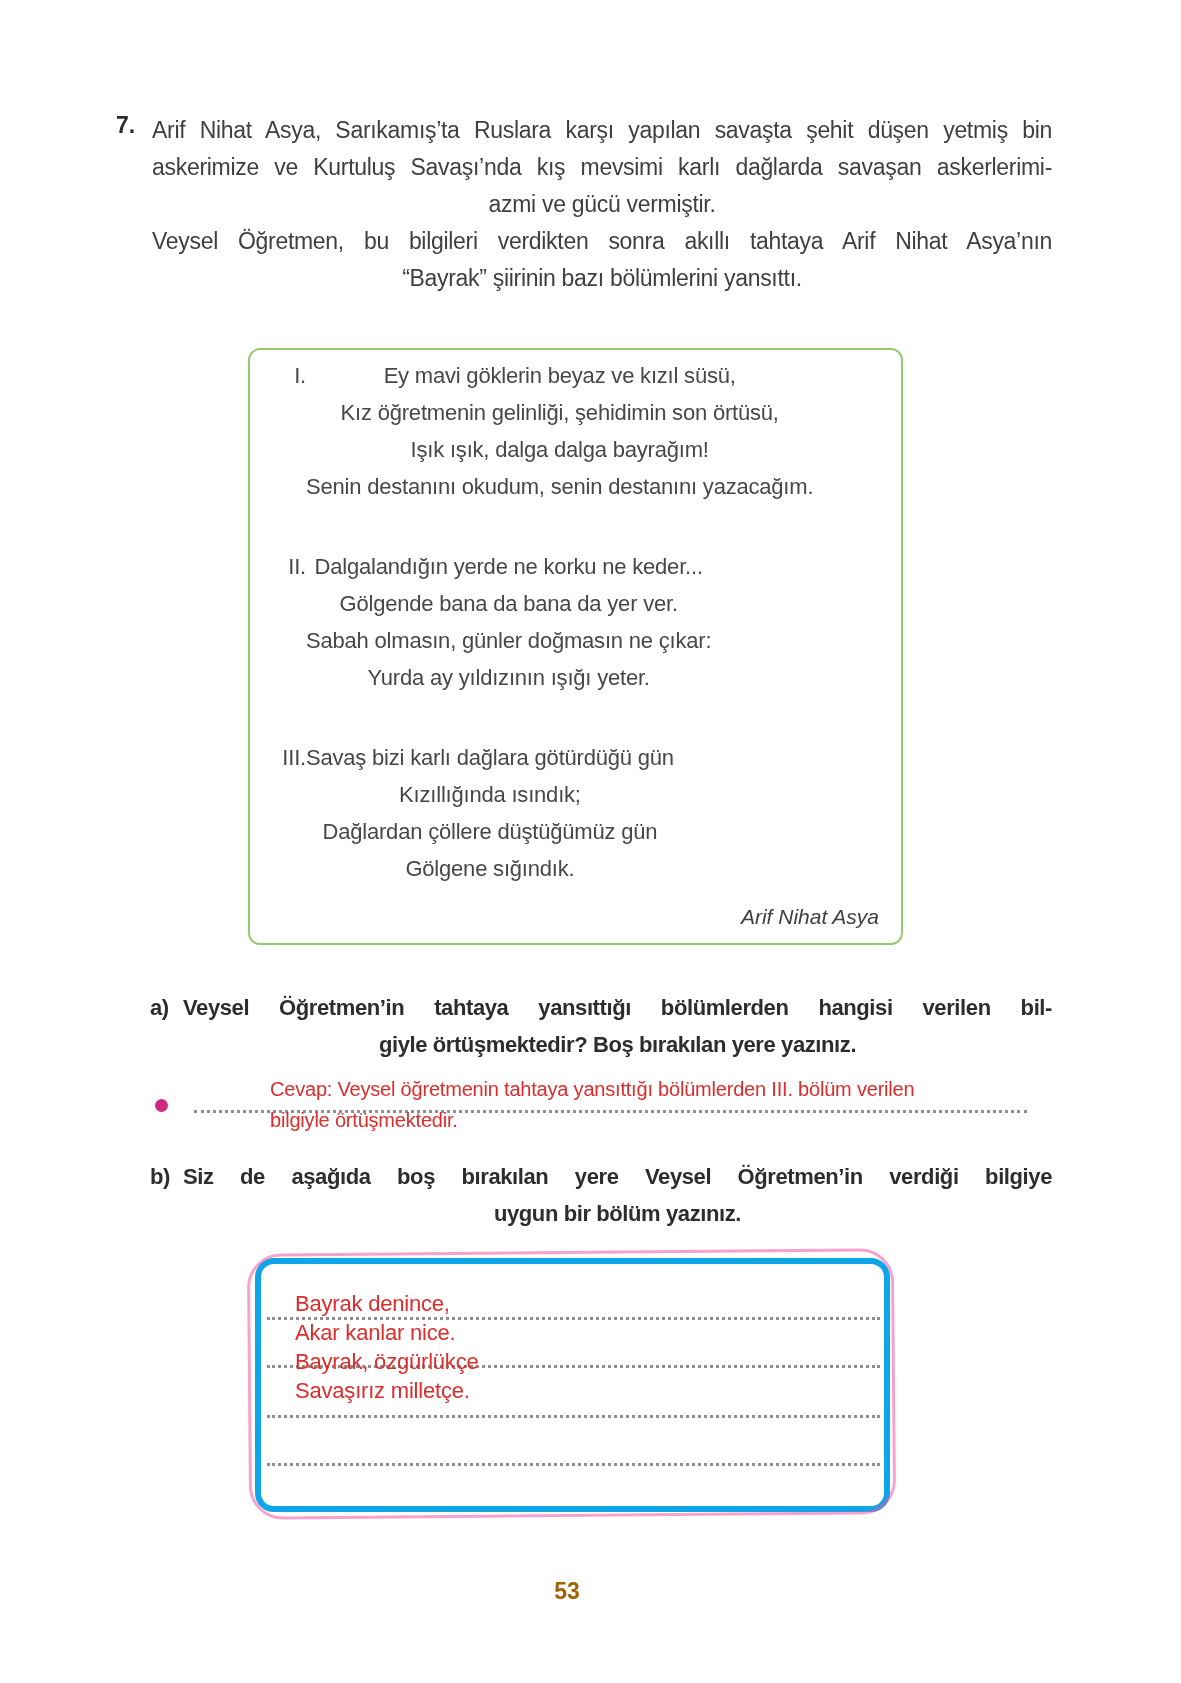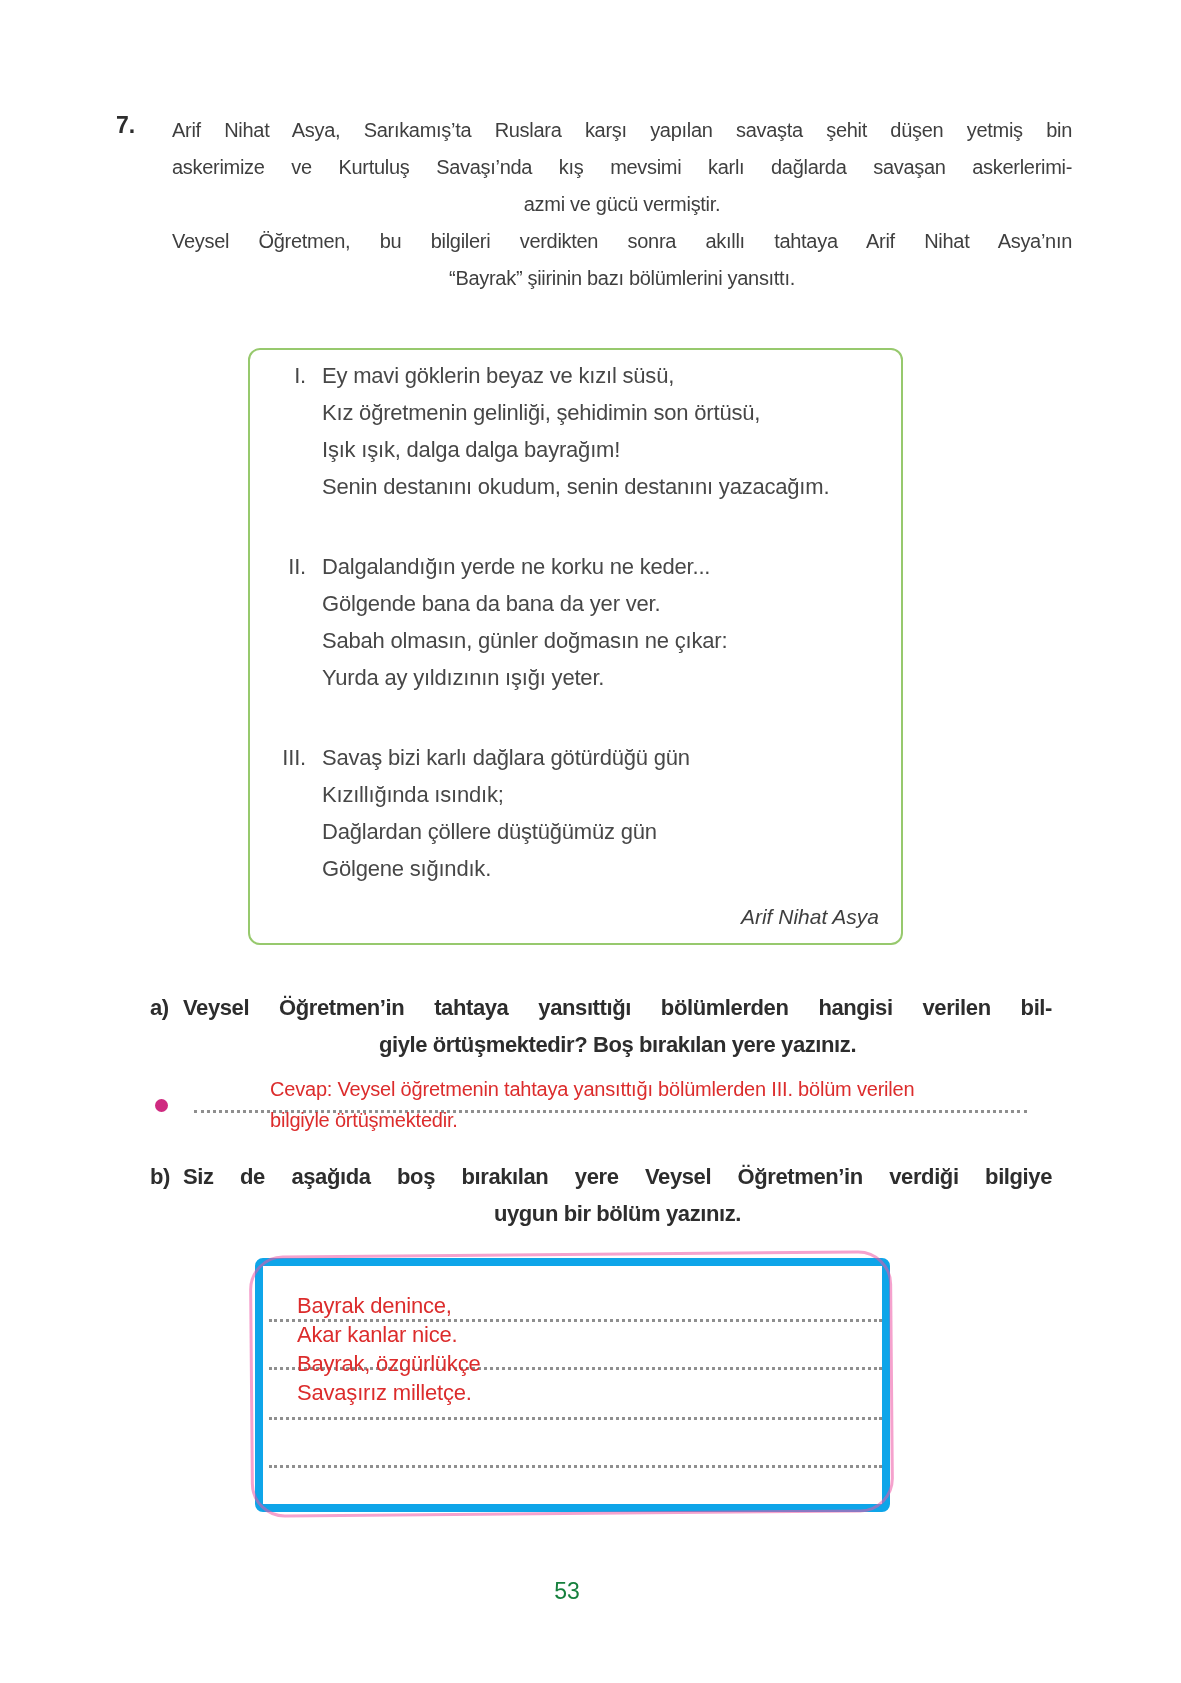--- a/index.html
+++ b/index.html
@@ -3,59 +3,59 @@
 <meta charset="utf-8">
 <style>
   html,body{margin:0;padding:0;background:#ffffff;}
   .page{
     position:relative;width:1181px;height:1683px;background:#ffffff;overflow:hidden;
     font-family:"Liberation Sans","DejaVu Sans",sans-serif;color:#3f3f3f;
   }
   
   .q7{position:absolute;left:116px;top:112px;width:940px;}
   .qnum{position:absolute;left:0;top:0;font-weight:bold;font-size:23px;color:#2d2d2d;}
-  .q7-body{margin-left:56px;width:900px;font-size:20px;line-height:37px;letter-spacing:-0.3px;}
+  .q7-body{margin-left:36px;width:900px;font-size:23px;line-height:37px;letter-spacing:-0.3px;}
   .jline{text-align:justify;text-align-last:justify;}
   .lline{text-align:center;white-space:nowrap;}
   
   .poem-box{
     position:absolute;left:248px;top:348px;width:655px;height:597px;box-sizing:border-box;
     border:2px solid #97c96d;border-radius:12px;background:#fff;
   }
   .stanzas{padding-top:7px;}
   .stanza{display:flex;margin-bottom:43px;font-size:22px;line-height:37px;color:#474747;letter-spacing:-0.2px;}
   .stanza-numeral{flex:0 0 56px;width:56px;text-align:right;}
-  .stanza-lines{margin-left:16px;}
+  .stanza-lines{text-align:center;}
   .poem-author{position:absolute;right:22px;bottom:14px;font-style:italic;font-size:21px;color:#3f3f3f;text-align:center;}
   
   .part{position:absolute;left:150px;width:905px;font-weight:bold;color:#2d2d2d;
         font-size:22px;line-height:37px;letter-spacing:-0.4px;}
   .part-label{position:absolute;left:0;top:0;}
   .part-text{margin-left:33px;width:869px;}
   #part-a{top:989px;}
   #part-b{top:1158px;}
   
   .bullet-dot{position:absolute;left:155px;top:1099px;width:13px;height:13px;border-radius:50%;background:#cf2a80;}
   .dotted-a{position:absolute;left:194px;top:1110px;width:833px;height:0;border-bottom:3px dotted #8f8f8f;}
   .answer-a{position:absolute;left:270px;top:1074px;font-size:20px;line-height:31px;color:#dc2c2c;letter-spacing:-0.2px;white-space:nowrap;}
   
   .answer-box{
     position:absolute;left:255px;top:1258px;width:635px;height:254px;box-sizing:border-box;
-    border:8px solid #0ea5e9;border-radius:8px;background:#fff;
+    border:6px solid #0ea5e9;border-radius:19px;background:#fff;
   }
   .answer-box::after{
     content:"";position:absolute;inset:-13px -11px -11px -13px;
     border:3px solid rgba(236,85,164,0.55);border-radius:34px;transform:rotate(-0.5deg);
     pointer-events:none;
   }
   .box-dotted{position:absolute;left:6px;width:613px;height:0;border-bottom:3px dotted #8f8f8f;}
   .bd-1{top:53px;} .bd-2{top:101px;} .bd-3{top:151px;} .bd-4{top:199px;}
   .answer-b{position:absolute;left:34px;top:25px;font-size:22px;line-height:29px;color:#dc2c2c;letter-spacing:-0.2px;white-space:nowrap;}
   
-  .page-number{position:absolute;left:0;top:1578px;width:1134px;text-align:center;font-size:23px;color:#15803d;}
+  .page-number{position:absolute;left:0;top:1578px;width:1134px;text-align:center;font-size:23px;color:#a16207;font-weight:bold;}
 </style>
 </head>
 <body>
 
 <div class="page">
 
   <section class="q7">
     <span class="qnum">7.</span>
     <div class="q7-body">
       <div class="jline">Arif Nihat Asya, Sarıkamış’ta Ruslara karşı yapılan savaşta şehit düşen yetmiş bin</div>

